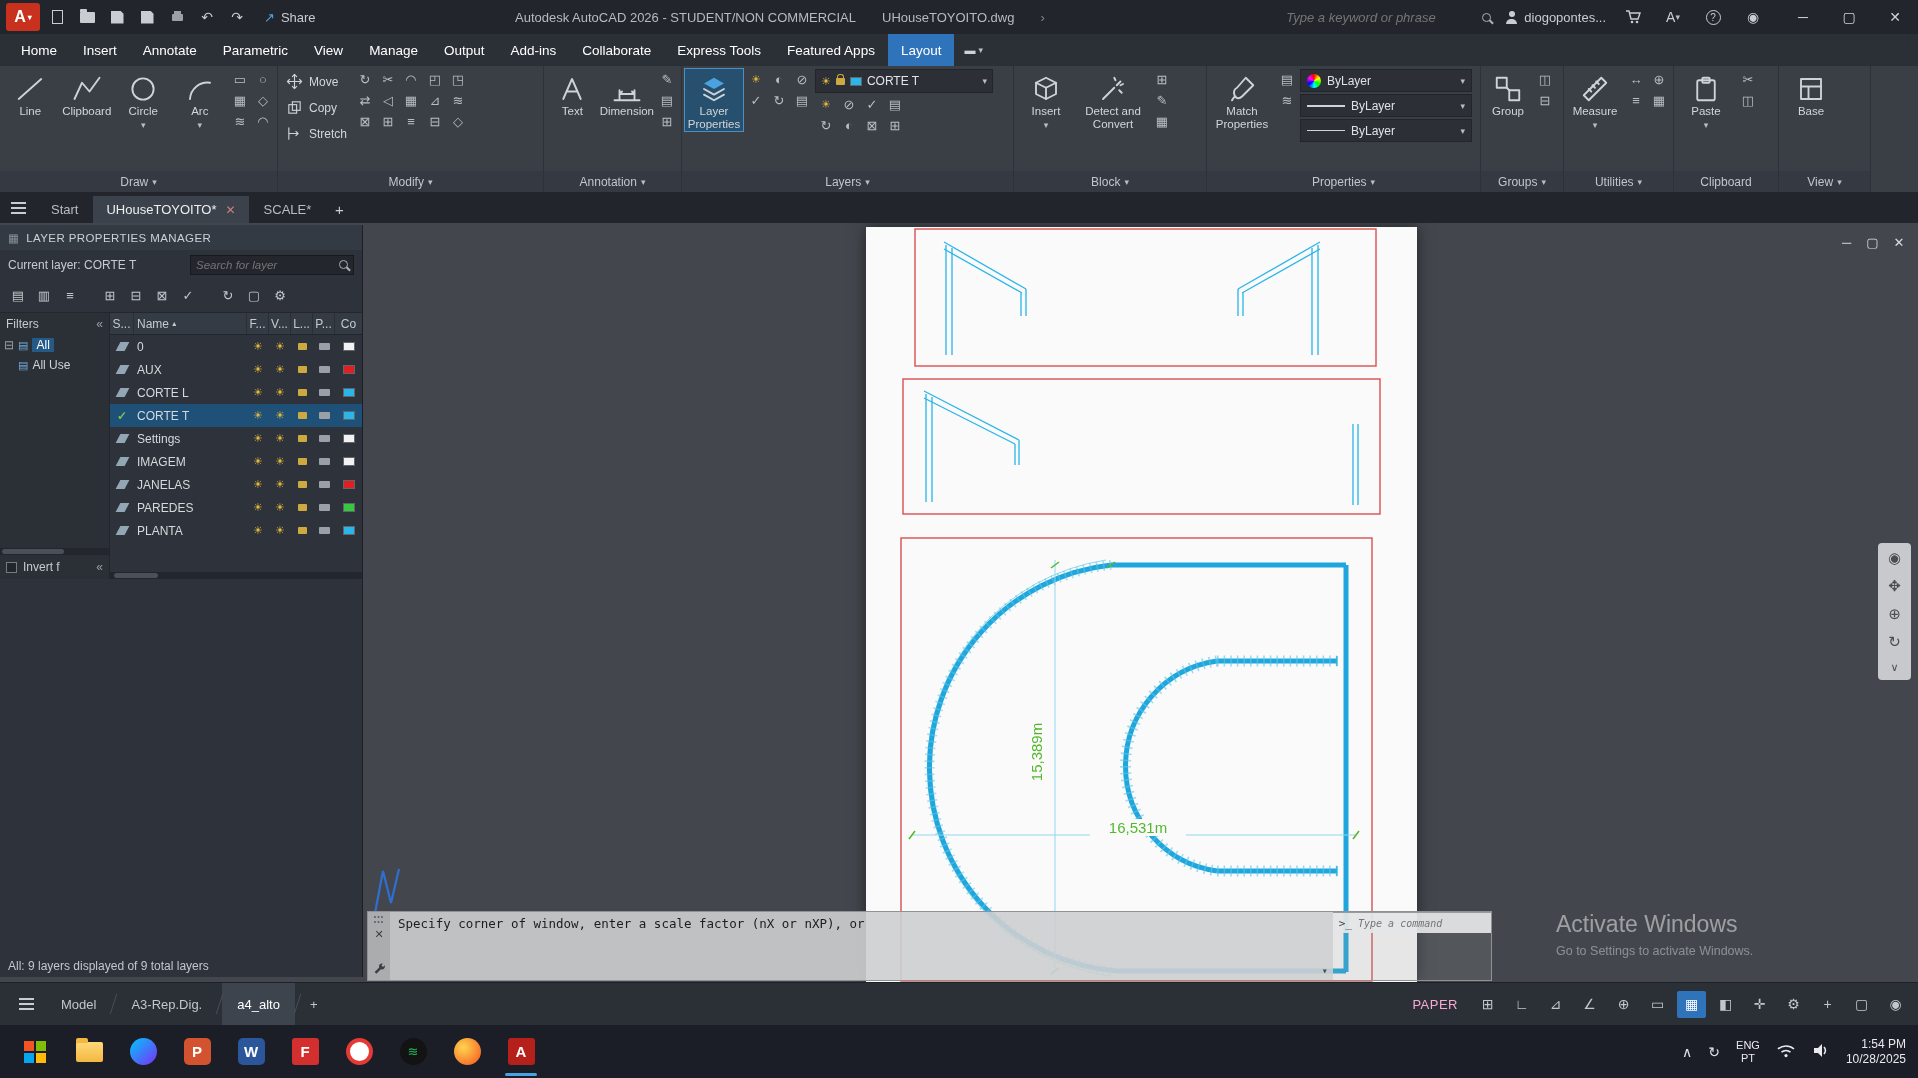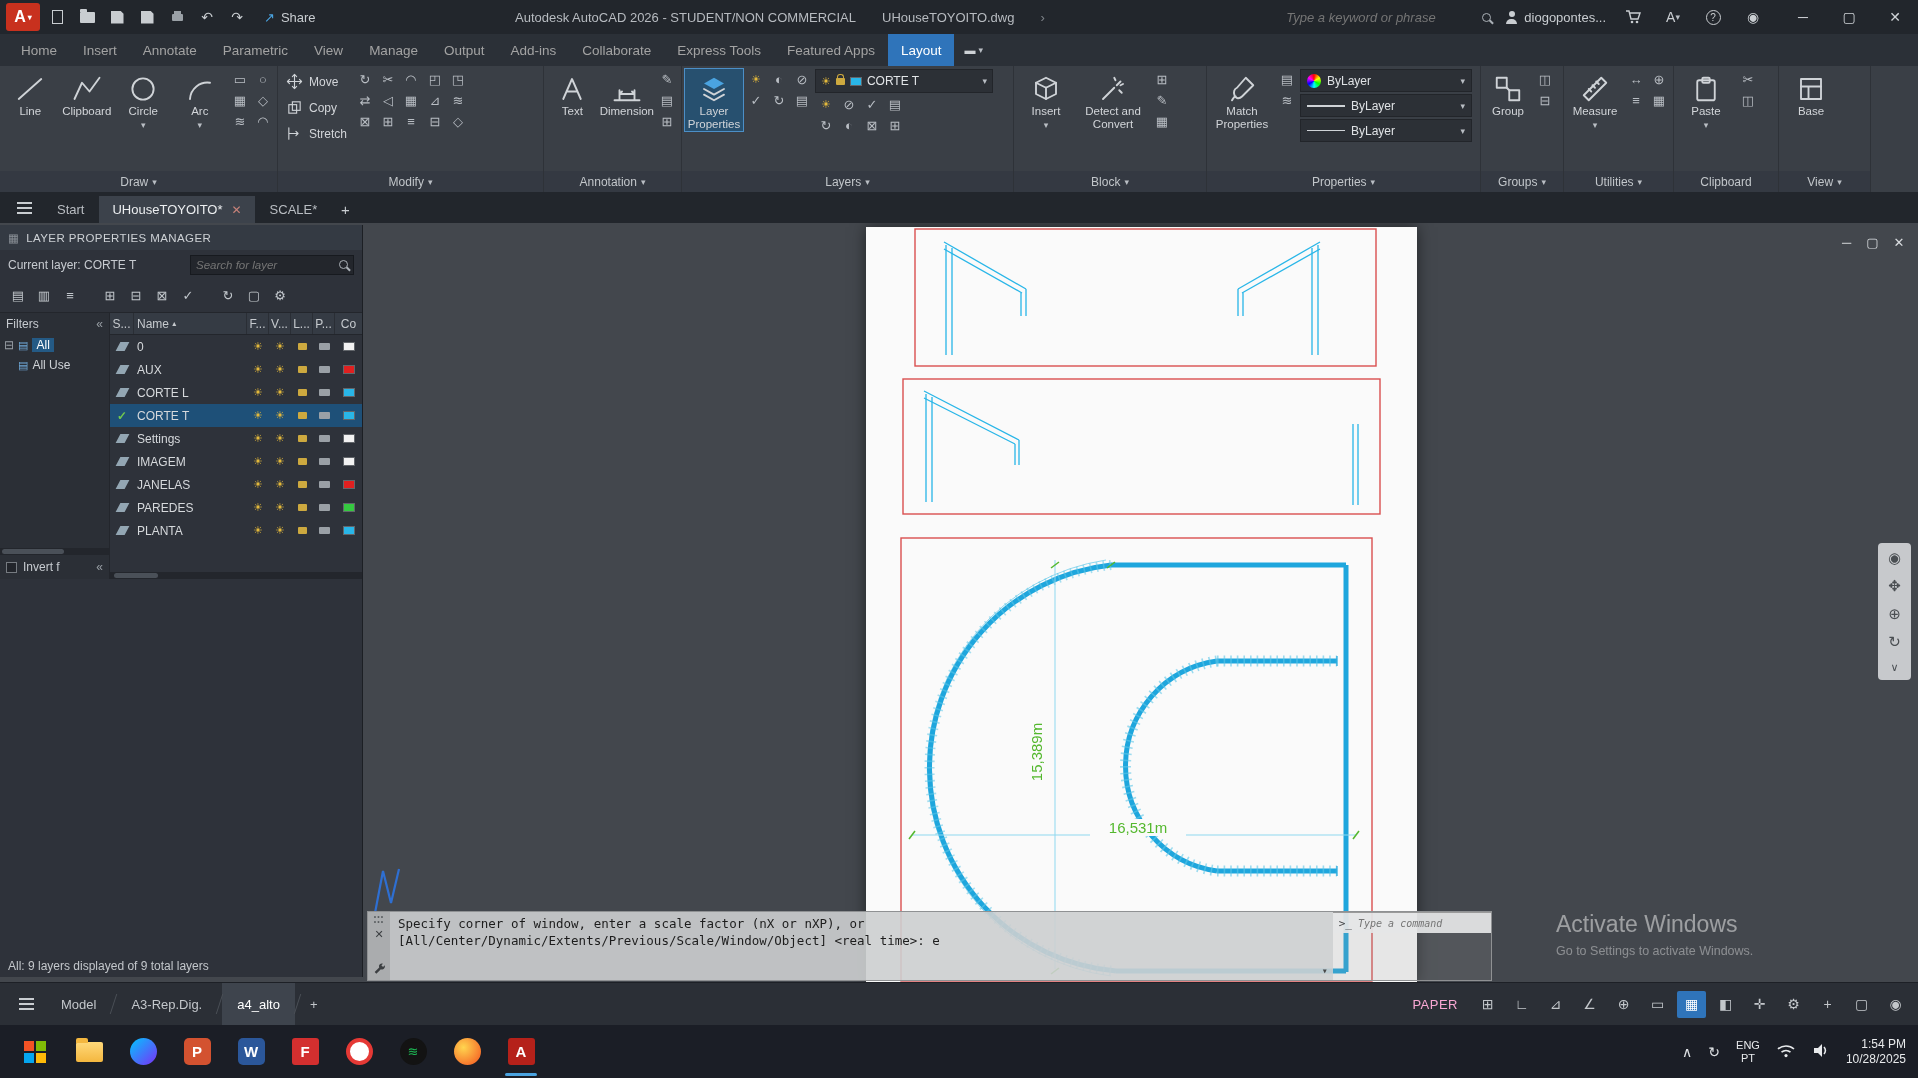--- a/index.html
+++ b/index.html
@@ -26,21 +26,21 @@
 .person{width:13px;height:13px;position:relative;flex:none}
 .person::before{content:"";position:absolute;top:0;left:3.5px;width:6px;height:6px;border-radius:50%;background:#c9cdd1}
 .person::after{content:"";position:absolute;bottom:0;left:1px;width:11px;height:5px;border-radius:6px 6px 0 0;background:#c9cdd1}
 .tuser{display:flex;align-items:center;gap:6px;color:#c9cdd1}
 .helpc{width:15px;height:15px;border:1.5px solid #c9cdd1;border-radius:50%;display:flex;align-items:center;justify-content:center;font-size:10px;color:#c9cdd1}
 .winbtns{display:flex;height:34px}
 .wb{width:46px;height:34px;display:flex;align-items:center;justify-content:center;color:#cfd3d7;font-size:14px}
 
 
 #ribbontabs{position:absolute;top:34px;left:0;right:0;height:32px;background:#2b3037;display:flex;align-items:stretch;padding-left:8px;font-size:13.5px}
-.rtab{display:flex;align-items:center;padding:0 13px;color:#a3a3a3}
+.rtab{display:flex;align-items:center;padding:0 13px;color:#ffffff}
 .rtab.active{background:#2f74ba;color:#fff}
 .wsico{display:flex;align-items:center;gap:3px;padding:0 10px;color:#ced2d6;font-size:11px}
 
 
 #ribbon{position:absolute;top:66px;left:0;right:0;height:126px;background:#3a3f46;display:flex}
 .rpanel{position:relative;border-right:1px solid #2e3238;display:flex;flex-direction:column;flex:none}
 .rp-body{flex:1;display:flex;align-items:flex-start;padding:3px 3px 0;gap:2px}
 .rp-label{height:21px;display:flex;align-items:center;justify-content:center;gap:4px;color:#c2c6ca;font-size:12px;background:#343942}
 .darr{font-size:9px;color:#b9bec4}
 .rbtn{width:58px;display:flex;flex-direction:column;align-items:center;gap:1px;padding-top:5px;color:#d2d5d9;font-size:11.5px;text-align:center;line-height:13px}
@@ -58,21 +58,21 @@
 .cwheel{width:14px;height:14px;border-radius:50%;background:conic-gradient(#f00,#ff0,#0f0,#0ff,#00f,#f0f,#f00);flex:none}
 .lwline{width:38px;height:2px;background:#cfd3d7;flex:none}
 .chip{width:12px;height:9px;border:1px solid #62666b;background:#29b6e8;flex:none}
 .sun{color:#e3b93c;font-size:11px;line-height:1}
 .lock{width:9px;height:7px;background:#cda93f;border-radius:1px;position:relative;flex:none}
 .lock::before{content:"";position:absolute;top:-4px;left:1.5px;width:5px;height:4px;border:1.5px solid #cda93f;border-bottom:none;border-radius:3px 3px 0 0}
 .printer{width:11px;height:7px;background:#9aa0a6;border-radius:1px;position:relative;flex:none}
 .printer::before{content:"";position:absolute;top:-3px;left:2px;width:7px;height:3px;background:#9aa0a6}
 
 
-#doctabs{position:absolute;top:192px;left:0;right:0;height:31px;background:#22262c;display:flex;align-items:flex-end;padding-left:6px;gap:2px}
+#doctabs{position:absolute;top:192px;left:0;right:0;height:31px;background:#22262c;display:flex;align-items:flex-end;gap:2px}
 .burgerw{width:36px;height:31px;display:flex;align-items:center;justify-content:center}
 .burger{width:15px;height:2px;background:#c9cdd1;box-shadow:0 -5px 0 #c9cdd1,0 5px 0 #c9cdd1}
 .dtab{height:27px;display:flex;align-items:center;padding:0 13px;color:#b9bdc2;font-size:13px;gap:9px}
 .dtab.active{background:#3c424b;color:#eceef0}
 .dclose{color:#c9837a;font-size:12px}
 .dplus{width:26px;height:27px;display:flex;align-items:center;justify-content:center;color:#c9cdd1;font-size:15px}
 
 
 #workspace{position:absolute;top:223px;left:0;right:0;height:759px;background:#43474d;overflow:hidden}
 #paper{position:absolute;left:866px;top:4px;box-shadow:0 0 14px rgba(0,0,0,.5)}
@@ -925,21 +925,20 @@
         <span style="font-size:11px">✕</span>
         <span style="margin-top:auto">
           <svg width="13" height="13" viewBox="0 0 14 14">
               <path d="M12 2a3.5 3.5 0 0 0-4.6 4.6L2 12l2 2 5.4-5.4A3.5 3.5 0 0 0 14 4l-2 2-2-2Z" fill="#3c3f42" transform="scale(0.9)"></path>
             </svg>
         </span>
       </div>
       <div class="cmd-main">
         <div class="cmd-hist">
           <div>Specify corner of window, enter a scale factor (nX or nXP), or</div>
-          <div>[All/Center/Dynamic/Extents/Previous/Scale/Window/Object] &lt;real time&gt;: e</div>
           <span class="cmd-scroll">▾</span>
         </div>
         <div class="cmd-input">
           <span class="cmd-prompt">&gt;_</span>
           <input placeholder="Type a command" style="">
         </div>
       </div>
     </div>
 
   </div>

